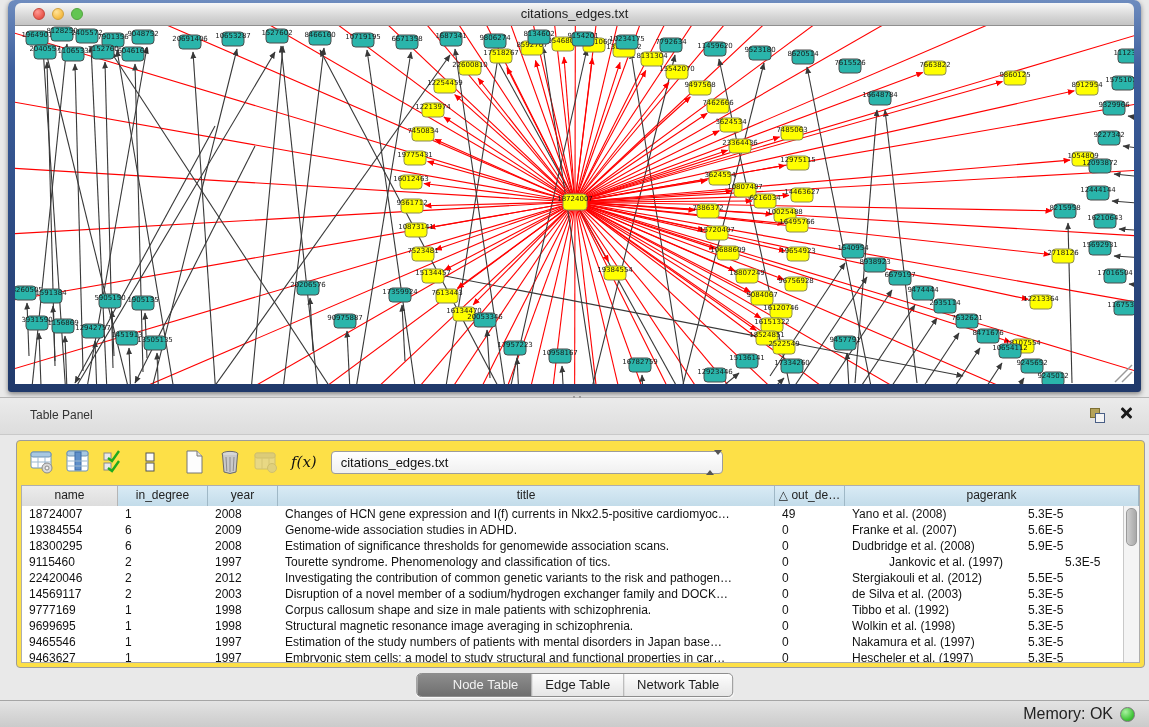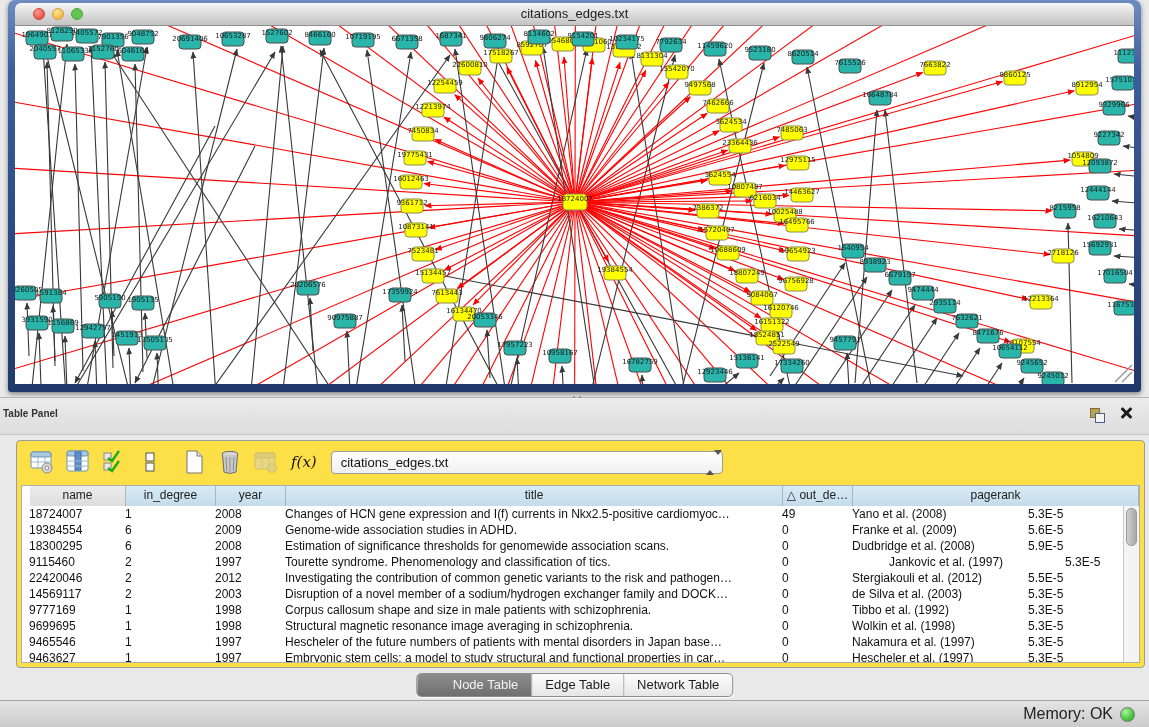--- a/index.html
+++ b/index.html
@@ -34,21 +34,21 @@
   #canvas{
     position:relative;height:calc(100% - 22px);background:#ffffff;overflow:hidden;
   }
   #graph-svg{display:block;width:100%;height:100%;}
   
   #panel-header{
     position:absolute;left:0;top:397px;width:100%;height:36px;
     background:linear-gradient(180deg,#ebebeb,#dddddd);
     border-top:1px solid #b5b5b5;border-bottom:1px solid #c9c9c9;
   }
-  #panel-title{position:absolute;left:3px;top:10px;font-size:10px;color:#333;font-weight:bold;}
+  #panel-title{position:absolute;left:30px;top:10px;font-size:12px;color:#333;}
   #grip{position:absolute;left:570px;top:-3px;width:16px;height:5px;
     background:radial-gradient(circle at 4px 2px,#9a9a9a 1.2px,transparent 1.5px),
                radial-gradient(circle at 10px 2px,#9a9a9a 1.2px,transparent 1.5px);}
   #float-icon{position:absolute;right:44px;top:10px;width:15px;height:15px;}
   #float-icon .sq1{position:absolute;left:0;top:0;width:8px;height:8px;background:#b5a35a;border:1px solid #7d6f33;}
   #float-icon .sq2{position:absolute;right:0;bottom:0;width:8px;height:8px;background:#f4f4f4;border:1px solid #4a5f86;}
   #close-icon{position:absolute;right:16px;top:8px;width:14px;height:14px;}
   #close-icon::before,#close-icon::after{
     content:"";position:absolute;left:6px;top:0;width:3px;height:14px;background:#1a1a1a;border-radius:1px;
   }
@@ -66,21 +66,21 @@
     width:392px;height:23px;box-sizing:border-box;margin-left:4px;
     border:1px solid #9c9c9c;border-radius:4px;display:flex;align-items:center;
     background:linear-gradient(180deg,#ffffff,#f0f0f0);
     font-size:13px;color:#111;padding-left:9px;position:relative;
   }
   #combo .arrows{position:absolute;right:7px;top:3px;width:9px;height:16px;}
   #combo .arrows .up{width:0;height:0;border-left:4px solid transparent;border-right:4px solid transparent;border-bottom:5px solid #555;margin-bottom:3px;}
   #combo .arrows .down{width:0;height:0;border-left:4px solid transparent;border-right:4px solid transparent;border-top:5px solid #555;}
   #tablewrap{
     position:absolute;left:4px;right:4px;top:44px;bottom:4px;
-    background:#ffffff;border:1px solid #aeaeae;overflow:hidden;padding-left:8px;
+    background:#ffffff;border:1px solid #aeaeae;overflow:hidden;
   }
   #thead{display:flex;height:20px;border-bottom:1px solid #9aa9b2;background:#cfe3ee;}
   .hcell{
     box-sizing:border-box;height:20px;line-height:19px;text-align:center;
     font-size:12px;color:#222;border-right:1px solid #9fb8c6;
     background:linear-gradient(180deg,#d9ebf5,#c3dcea);
     overflow:hidden;white-space:nowrap;
   }
   .hcell.gray{background:linear-gradient(180deg,#ececec,#dddddd);border-right:1px solid #b5b5b5;}
   #tbody{position:absolute;left:0;right:15px;top:20px;bottom:0;overflow:hidden;}
@@ -671,21 +671,21 @@
           <div class="tcell" style="width: 70px;">49</div>
           <div class="tcell" style="width: 176px;">Yano et al. (2008)</div>
           <div class="tcell" style="width: auto; flex: 1 1 0%;">5.3E-5</div>
         </div>
         <div class="trow">
           <div class="tcell" style="width: 96px;">19384554</div>
           <div class="tcell" style="width: 90px;">6</div>
           <div class="tcell" style="width: 70px;">2009</div>
           <div class="tcell" style="width: 497px;">Genome-wide association studies in ADHD.</div>
           <div class="tcell" style="width: 70px;">0</div>
-          <div class="tcell" style="width: 176px;">Franke et al. (2009)</div>
+          <div class="tcell" style="width: 176px;">Franke et al. (2007)</div>
           <div class="tcell" style="width: auto; flex: 1 1 0%;">5.6E-5</div>
         </div>
         <div class="trow">
           <div class="tcell" style="width: 96px;">18300295</div>
           <div class="tcell" style="width: 90px;">6</div>
           <div class="tcell" style="width: 70px;">2008</div>
           <div class="tcell" style="width: 497px;">Estimation of significance thresholds for genomewide association scans.</div>
           <div class="tcell" style="width: 70px;">0</div>
           <div class="tcell" style="width: 176px;">Dudbridge et al. (2008)</div>
           <div class="tcell" style="width: auto; flex: 1 1 0%;">5.9E-5</div>
@@ -732,21 +732,21 @@
           <div class="tcell" style="width: 70px;">1998</div>
           <div class="tcell" style="width: 497px;">Structural magnetic resonance image averaging in schizophrenia.</div>
           <div class="tcell" style="width: 70px;">0</div>
           <div class="tcell" style="width: 176px;">Wolkin et al. (1998)</div>
           <div class="tcell" style="width: auto; flex: 1 1 0%;">5.3E-5</div>
         </div>
         <div class="trow">
           <div class="tcell" style="width: 96px;">9465546</div>
           <div class="tcell" style="width: 90px;">1</div>
           <div class="tcell" style="width: 70px;">1997</div>
-          <div class="tcell" style="width: 497px;">Hescheler of the future numbers of patients with mental disorders in Japan base…</div>
+          <div class="tcell" style="width: 497px;">Estimation of the study numbers of patients with mental disorders in Japan base…</div>
           <div class="tcell" style="width: 70px;">0</div>
           <div class="tcell" style="width: 176px;">Nakamura et al. (1997)</div>
           <div class="tcell" style="width: auto; flex: 1 1 0%;">5.3E-5</div>
         </div>
         <div class="trow">
           <div class="tcell" style="width: 96px;">9463627</div>
           <div class="tcell" style="width: 90px;">1</div>
           <div class="tcell" style="width: 70px;">1997</div>
           <div class="tcell" style="width: 497px;">Embryonic stem cells: a model to study structural and functional properties in car…</div>
           <div class="tcell" style="width: 70px;">0</div>

